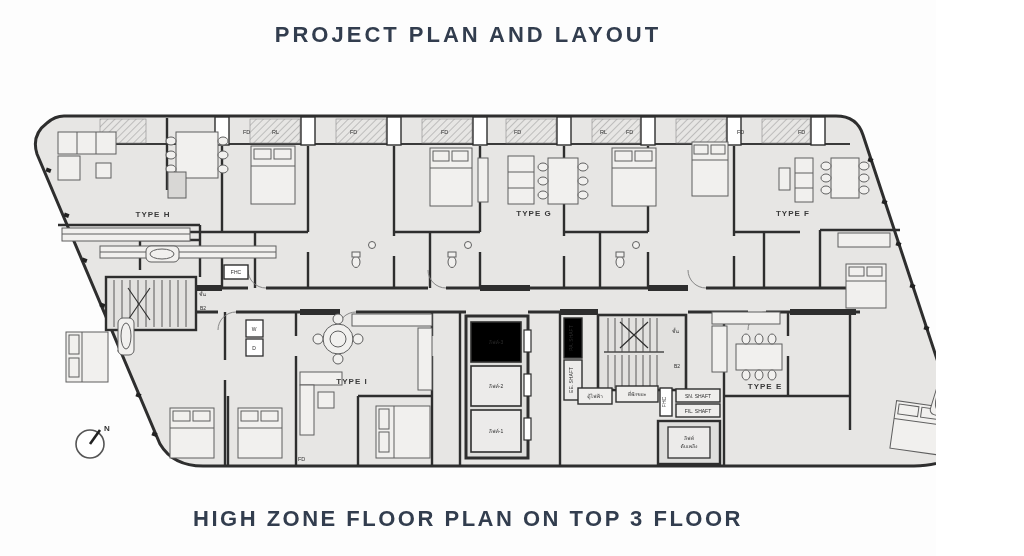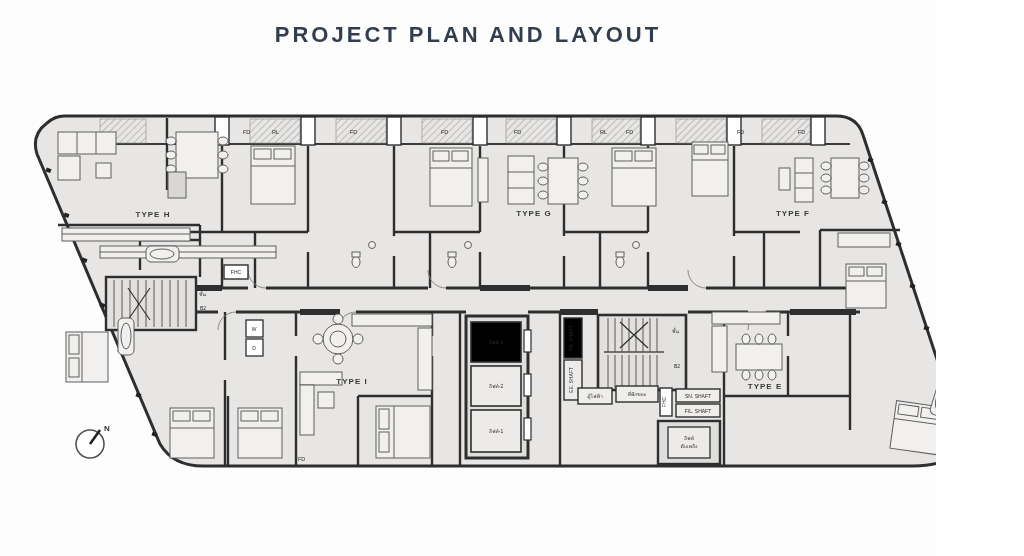--- a/index.html
+++ b/index.html
@@ -427,13 +427,14 @@
 
     <text class="t-mark" x="298" y="461">FD</text>
 
     <g>
       <circle cx="90" cy="444" r="14" fill="#ffffff" stroke="#555" stroke-width="1.6"></circle>
       <line x1="90" y1="444" x2="100" y2="430" stroke="#222" stroke-width="2.6"></line>
       <text class="t-n" x="104" y="431">N</text>
     </g>
   </svg>
 
+  <div class="heading bottom">HIGH ZONE FLOOR PLAN ON TOP 3 FLOOR</div>
 </div>
 
 </body></html>

